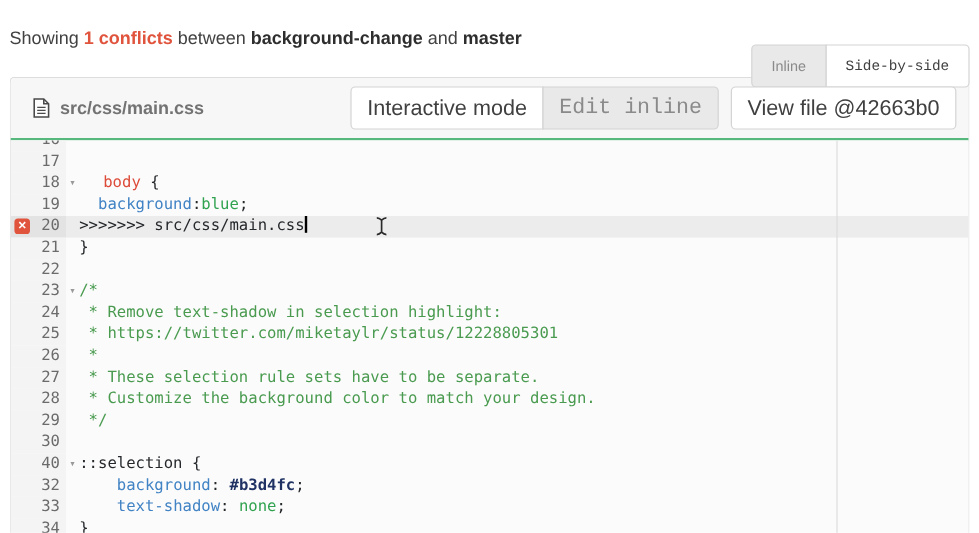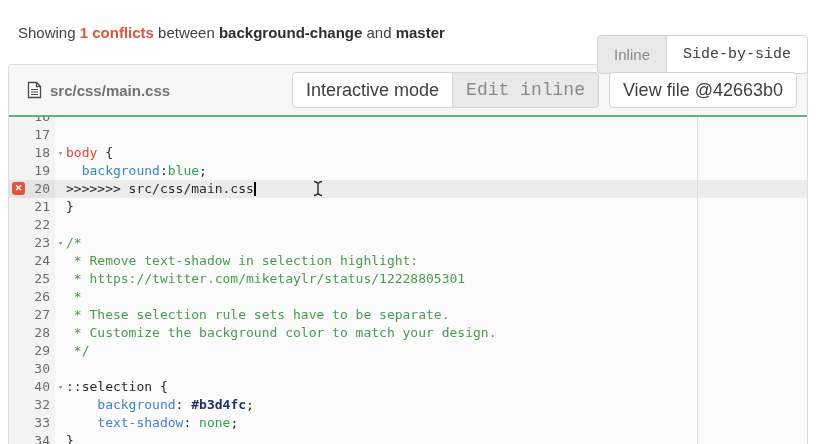--- a/index.html
+++ b/index.html
@@ -14,36 +14,36 @@
   }
   *{margin:0;padding:0;box-sizing:border-box;}
   html,body{background:#fff;}
   body{
     width:816px;height:444px;overflow:hidden;
     font-family:"Liberation Sans","DejaVu Sans",sans-serif;
     color:#333;
   }
   .top-bar{
     display:flex;justify-content:space-between;align-items:center;
-    padding:13px 8px 12px 18px;height:64px;
+    padding:13px 8px 12px 8px;height:64px;
   }
   .summary{font-size:15px;color:#424242;}
   .summary .count{font-weight:bold;color:var(--accent-red);}
   .summary .branch{font-weight:bold;color:#2e2e2e;}
   .btn{
     font-family:inherit;font-size:18px;color:#404040;
     background:#fff;border:1px solid #d4d4d4;border-radius:4px;
     padding:8px 13px;cursor:pointer;line-height:1;white-space:nowrap;
   }
   .btn.active{background:#e9e9e9;color:#8a8a8a;}
   .btn-group{display:inline-flex;}
   .btn-group .btn{border-radius:0;margin-left:-1px;}
   .btn-group .btn:first-child{border-radius:4px 0 0 4px;margin-left:0;}
   .btn-group .btn:last-child{border-radius:0 4px 4px 0;font-family:Liberation Mono, monospace;}
-  .view-toggle .btn{font-size:15px;padding:11px 16px;margin-top:44px;}
+  .view-toggle .btn{font-size:12px;padding:11px 16px;margin-top:44px;}
   .file-panel{
     margin:0 8px;border:1px solid #ddd;border-bottom:none;
     border-radius:4px 4px 0 0;
   }
   .file-header{
     height:50px;display:flex;align-items:center;justify-content:space-between;
     background:#f7f7f7;border-radius:4px 4px 0 0;padding:0 10px 0 18px;
   }
   .file-title{display:flex;align-items:center;gap:8px;}
   .file-title .fname{font-size:15px;font-weight:bold;color:#737373;}
@@ -66,21 +66,21 @@
     position:absolute;left:3px;top:2px;width:13px;height:13px;
     background:var(--accent-red);border-radius:3px;color:#fff;
     font-size:9px;line-height:13px;text-align:center;
     font-family:"Liberation Sans",sans-serif;font-weight:bold;
   }
   .fold{
     flex:0 0 11px;color:#999;font-size:9px;line-height:18px;
     text-align:center;cursor:pointer;
   }
   .code{white-space:pre;color:var(--tok-plain);}
-  .tok-tag{color:var(--tok-tag);}
+  .tok-tag{color:var(--tok-tag);margin-left:20px;}
   .tok-prop{color:var(--tok-prop);}
   .tok-val{color:var(--tok-val);}
   .tok-comment{color:var(--tok-comment);}
   .tok-atom{color:var(--tok-atom);font-weight:bold;}
   .caret{
     display:inline-block;width:2px;height:14px;background:#000;
     vertical-align:middle;margin-top:-2px;
   }
   .ruler{position:absolute;left:688px;top:0;bottom:0;width:1px;background:#ddd;}
   .ibeam{position:absolute;left:303px;top:63px;}

